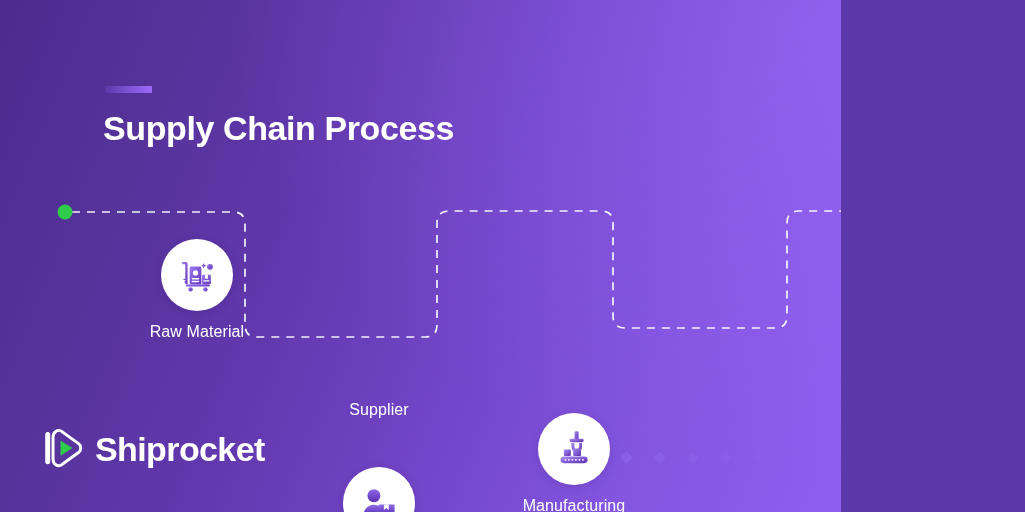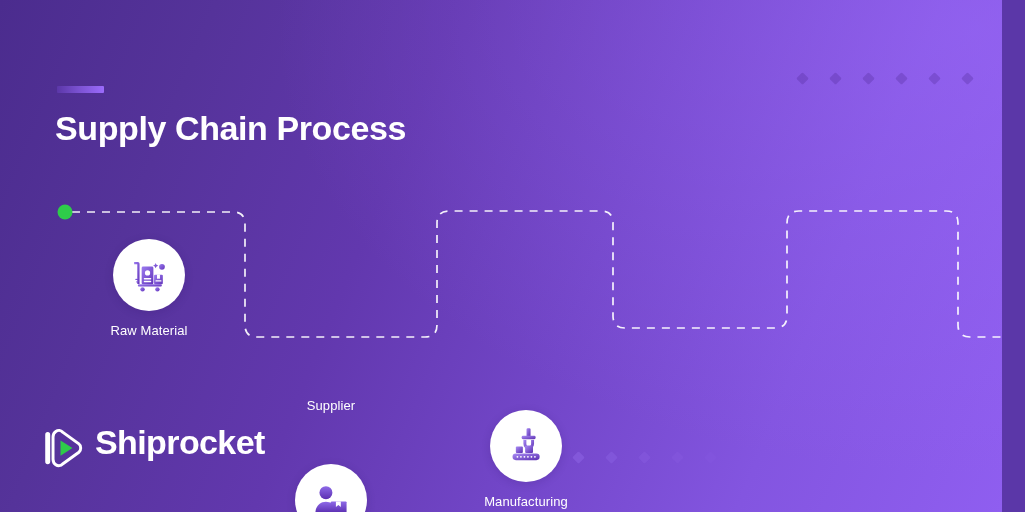--- a/index.html
+++ b/index.html
@@ -3,31 +3,32 @@
 <meta charset="utf-8">
 <style>
   * { margin:0; padding:0; box-sizing:border-box; }
   html,body { width:1025px; height:512px; overflow:hidden; }
   body {
     font-family:"Liberation Sans", sans-serif;
     background:#5b37a8;
   }
   #stage {
     position:relative;
-    width:1002px;
+    width:841px;
     height:512px;
     overflow:hidden;
     background:
       linear-gradient(112deg,
         #4b2c8e 0%,
         #55339a 18%,
         #6238ae 38%,
         #7246c8 58%,
         #8355e0 78%,
         #8f5ef0 100%);
+    padding-left: 48px;
   }
   
   #stage::after{
     content:"";
     position:absolute; inset:0;
     background:radial-gradient(120% 150% at 97% 6%, rgba(160,110,255,.42) 0%, rgba(160,110,255,0) 58%);
     pointer-events:none;
   }
   #stage > *{ position:relative; z-index:2; }
 
@@ -68,21 +69,21 @@
     margin:0 auto;
     border-radius:50%;
     background:#ffffff;
     display:flex; align-items:center; justify-content:center;
     box-shadow:0 2px 10px rgba(40,15,90,.16);
   }
   .node .bubble svg{ width:42px; height:42px; display:block; }
   .node-label{
     margin-top:12px;
     color:#ffffff;
-    font-size:13px;
+    font-size:16px;
     font-weight:normal;
     white-space:nowrap;
     letter-spacing:.1px;
   }
   .node.low .node-label{
     position:absolute;
     left:50%;
     transform:translateX(-50%);
     margin-top:0;
   }
@@ -95,21 +96,21 @@
     border-radius:1.5px;
   }
   #dots-top{ left:798px; top:74px; }
   #dots-top .dmd{ background:rgba(80,40,150,.30); margin-right:24px; }
   #dots-bottom{ left:508px; top:444px; }
   #dots-bottom .dmd{ background:rgba(170,130,255,.40); margin-right:24px; }
 
   
   #logo{
     position:absolute; left:40px; top:425px;
-    display:flex; gap:9px;
+    display:flex; align-items:center; gap:9px;
     z-index:5;
   }
   #logo .mark{ width:46px; height:47px; display:block; }
   #logo .wordmark{
     color:#ffffff;
     font-size:34px;
     font-weight:bold;
     letter-spacing:-0.6px;
     line-height:1;
   }

